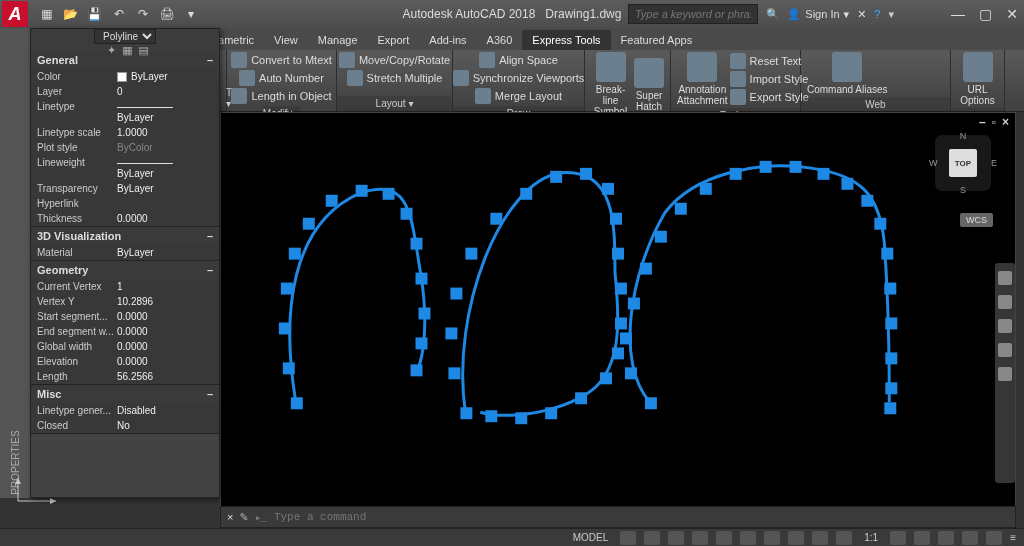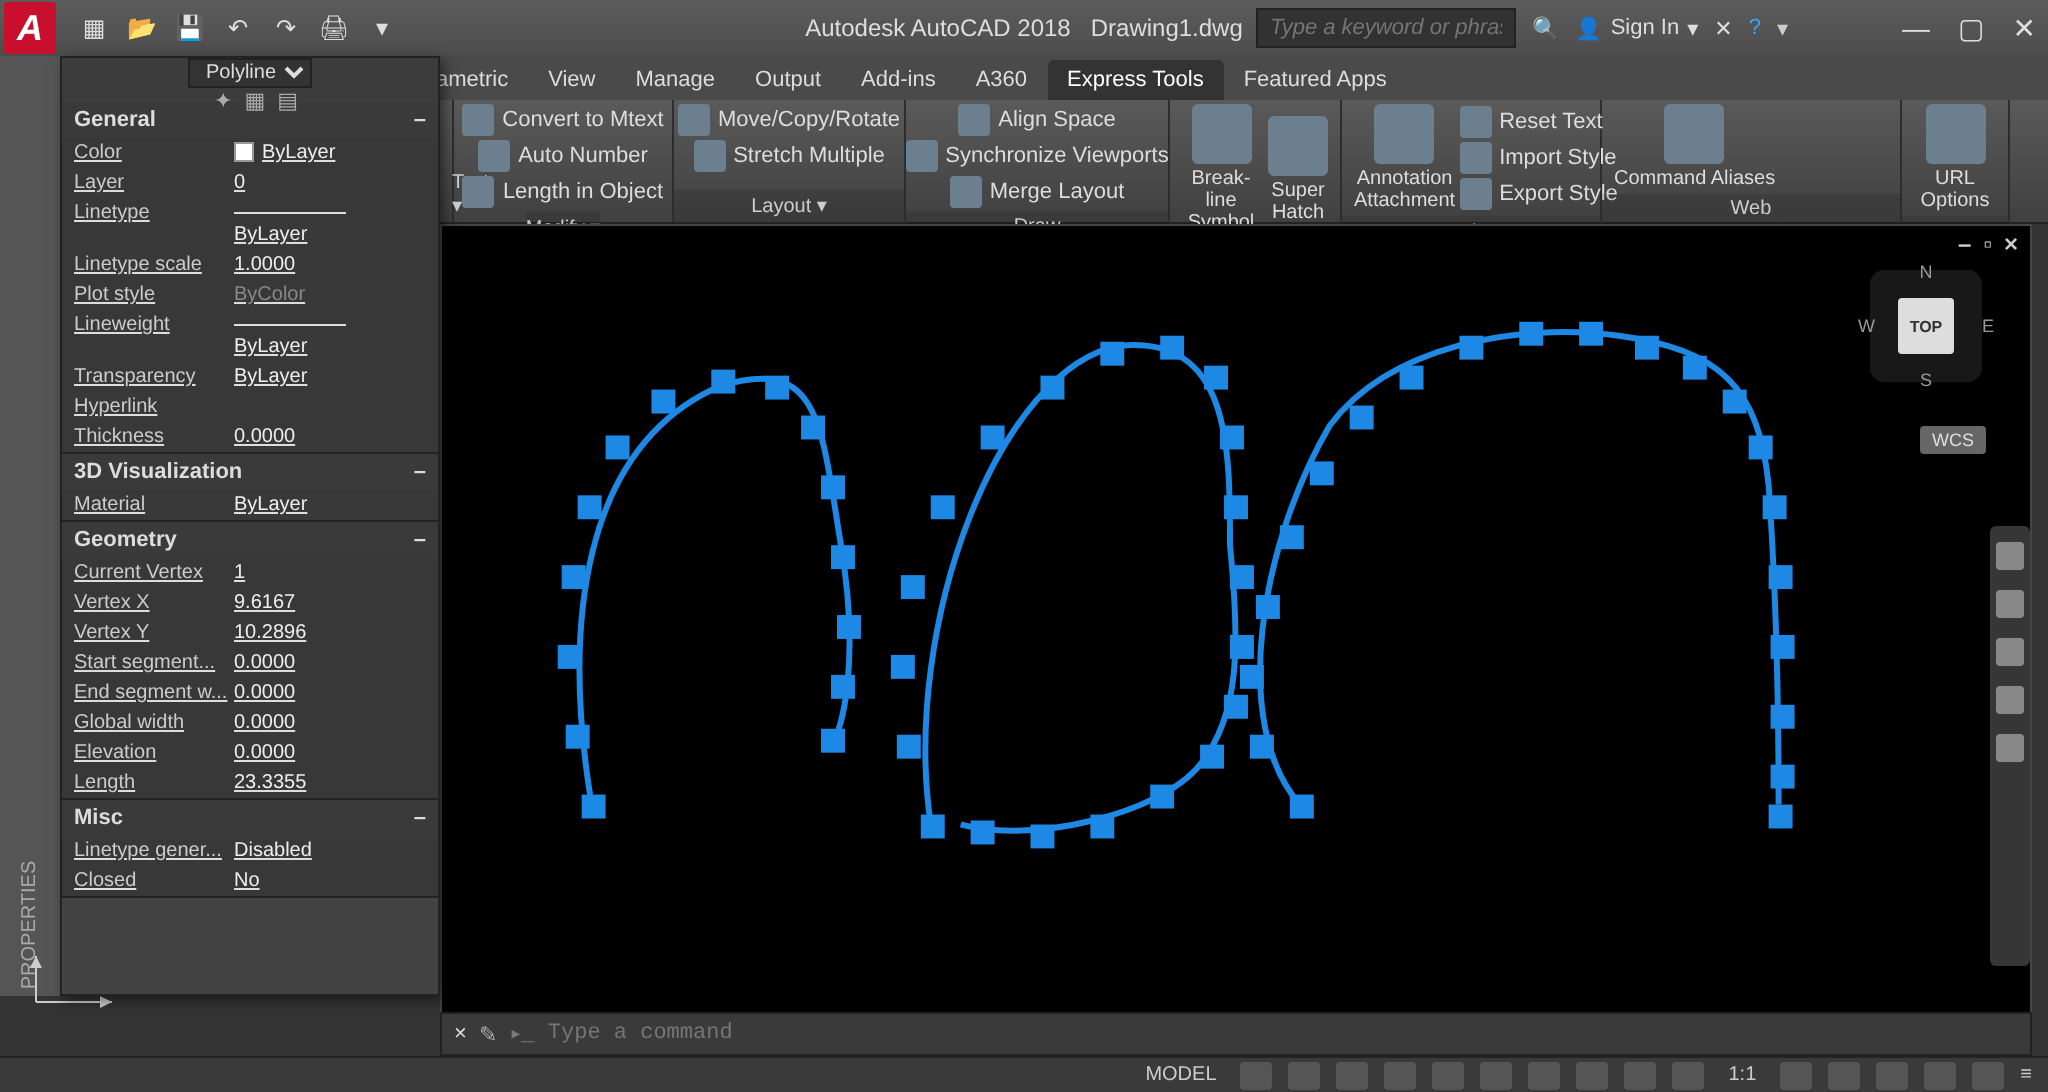--- a/index.html
+++ b/index.html
@@ -34,21 +34,21 @@
 
   
   .prop-palette { position:absolute; top:28px; left:30px; width:190px; height:470px; background:#434343; border:1px solid #222; box-shadow:2px 2px 6px rgba(0,0,0,.5); color:#ddd; z-index:10;}
   .prop-vlabel { position:absolute; left:0; top:28px; width:30px; height:470px; background:#555; color:#aaa; display:flex; align-items:flex-end; justify-content:center; font-size:10px;}
   .prop-vlabel span { transform:rotate(-90deg); transform-origin:center; margin-bottom:30px;}
   .prop-head { height:22px; background:#3c3c3c; display:flex; align-items:center; padding:0 6px;flex-direction:column;}
   .prop-sel { flex:1; height:18px; background:#333; border:1px solid #222; color:#ddd; font-size:10px; padding-left:4px;}
   .prop-headicons { display:flex; gap:6px; margin-left:6px; color:#aaa;}
   .section { background:#383838; border-bottom:1px solid #222;}
   .section-title { display:flex; justify-content:space-between; padding:3px 6px; font-weight:bold; font-size:11px; cursor:pointer; background:#3a3a3a;}
-  .prow { display:flex; padding:2px 6px; font-size:10px;text-decoration:underline;}
+  .prow { display:flex; padding:2px 6px; font-size:10px;}
   .plabel { width:80px; color:#ccc;}
   .pval { flex:1; color:#eee;}
   .swatch { display:inline-block; width:10px; height:10px; background:#fff; border:1px solid #999; margin-right:4px; vertical-align:middle;}
   .lineimg { display:inline-block; width:56px; height:1px; background:#ddd; vertical-align:middle; margin-right:4px;}
 
   
   .canvas-wrap { position:absolute; top:112px; left:220px; right:8px; bottom:36px; background:#000; border:1px solid #444;}
   .canvas { width:100%; height:100%; position:relative; background:#000;}
   .viewcube { position:absolute; top:18px; right:20px; width:64px; height:64px; color:#999; font-size:9px; display:flex; align-items:center; justify-content:center;}
   .viewcube .cube { width:28px; height:28px; background:#ddd; color:#333; display:flex; align-items:center; justify-content:center; font-size:8px; font-weight:bold; box-shadow:0 0 0 14px rgba(80,80,80,.3); border-radius:2px;}
@@ -119,21 +119,21 @@
   </div>
 </div>
 
 <div class="ribbon-tabs">
   <div class="rtab">Home</div>
   <div class="rtab">Insert</div>
   <div class="rtab">Annotate</div>
   <div class="rtab">Parametric</div>
   <div class="rtab">View</div>
   <div class="rtab">Manage</div>
-  <div class="rtab">Output</div>
+  <div class="rtab">Export</div>
   <div class="rtab">Add-ins</div>
   <div class="rtab">A360</div>
   <div class="rtab active">Express Tools</div>
   <div class="rtab">Featured Apps</div>
 </div>
 
 <div class="ribbon">
 
   <div class="panel" style="width:36px; padding-left:226px;">
     <div class="panel-body col">
@@ -322,24 +322,20 @@
   <div class="section">
     <div class="section-title">
         <span>Geometry</span>
         <span>–</span>
       </div>
     <div class="prow">
         <div class="plabel">Current Vertex</div>
         <div class="pval">1</div>
       </div>
     <div class="prow">
-        <div class="plabel">Vertex X</div>
-        <div class="pval">9.6167</div>
-      </div>
-    <div class="prow">
         <div class="plabel">Vertex Y</div>
         <div class="pval">10.2896</div>
       </div>
     <div class="prow">
         <div class="plabel">Start  segment...</div>
         <div class="pval">0.0000</div>
       </div>
     <div class="prow">
         <div class="plabel">End segment w...</div>
         <div class="pval">0.0000</div>
@@ -347,21 +343,21 @@
     <div class="prow">
         <div class="plabel">Global width</div>
         <div class="pval">0.0000</div>
       </div>
     <div class="prow">
         <div class="plabel">Elevation</div>
         <div class="pval">0.0000</div>
       </div>
     <div class="prow">
         <div class="plabel">Length</div>
-        <div class="pval">23.3355</div>
+        <div class="pval">56.2566</div>
       </div>
   </div>
 
   <div class="section">
     <div class="section-title">
         <span>Misc</span>
         <span>–</span>
       </div>
     <div class="prow">
         <div class="plabel">Linetype gener...</div>

